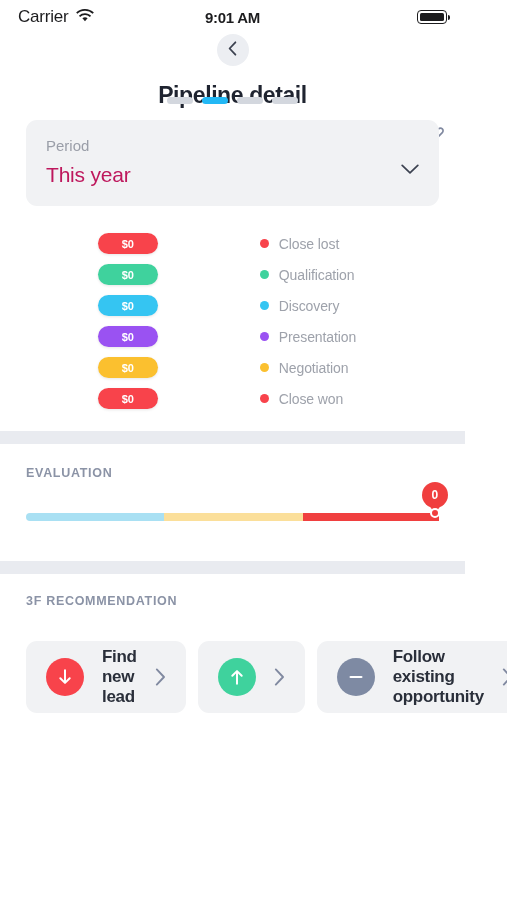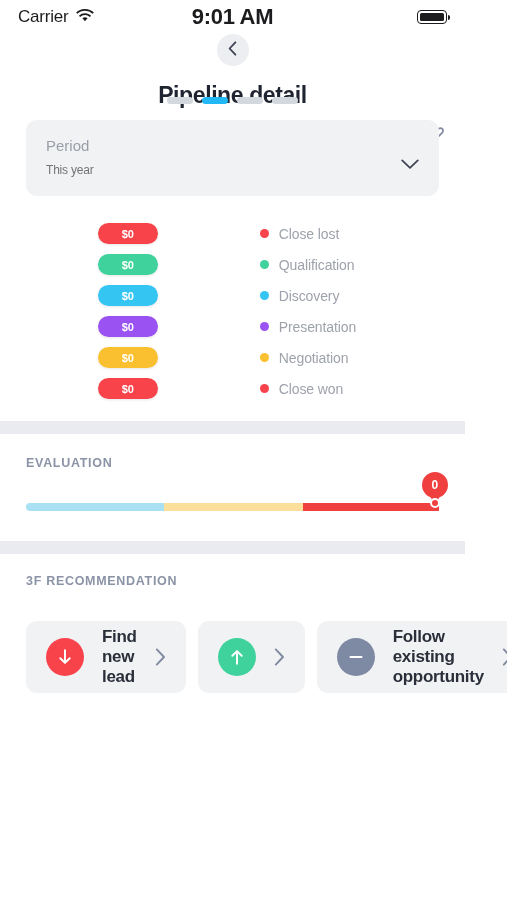--- a/index.html
+++ b/index.html
@@ -14,21 +14,21 @@
   
   .statusbar {
     height:34px; display:flex; align-items:center;
     padding:0 18px; position:relative;
   }
   .sb-left { display:flex; align-items:center; gap:7px; }
   .sb-carrier { font-size:17px; font-weight:400; color:#1c1c1e; letter-spacing:-.2px; }
   .wifi { display:block; }
   .sb-time {
     position:absolute; left:0; right:0; text-align:center;
-    font-size:22px; font-weight:600; color:#1c1c1e; letter-spacing:-.3px;
+    font-size:15px; font-weight:600; color:#1c1c1e; letter-spacing:-.3px;
     pointer-events:none;
   }
   .sb-right { margin-left:auto; display:flex; align-items:center; }
   .battery {
     width:30px; height:14px; border:1.6px solid #1c1c1e; border-radius:4px;
     position:relative; padding:1.6px;
   }
   .battery::after {
     content:""; position:absolute; right:-4px; top:4px;
     width:2.4px; height:5px; background:#1c1c1e; border-radius:0 2px 2px 0;
@@ -54,21 +54,21 @@
   .dot { width:26px; height:7px; border-radius:4px; background:#d3d7de; cursor:pointer; }
   .dot.active { background:#22b8f5; }
 
   
   .period-wrap { padding:0 26px; }
   .period-card {
     background:#f1f2f4; border-radius:11px; padding:17px 20px 19px;
     position:relative; cursor:pointer;
   }
   .period-label { font-size:15px; color:#9a9ea8; margin-bottom:9px; }
-  .period-value { font-size:12px; color:#737373; font-weight:400; letter-spacing:-.2px; }
+  .period-value { font-size:21px; color:#be185d; font-weight:400; letter-spacing:-.2px; }
   .chev-down {
     position:absolute; right:20px; top:50%; transform:translateY(-2px);
   }
 
   
   .funnel {
     display:flex; padding:27px 0 22px;
   }
   .funnel-bars {
     width:55%; display:flex; flex-direction:column; align-items:center; gap:10px;
@@ -84,21 +84,21 @@
     padding-left:4px; justify-content:space-between;
   }
   .legend-row { display:flex; align-items:center; gap:10px; height:21px; cursor:pointer; }
   .legend-dot { width:9px; height:9px; border-radius:50%; flex:0 0 auto; }
   .legend-label { font-size:14px; color:#9ea2ab; letter-spacing:-.1px; }
 
   
   .band { height:13px; background:#e9ebf0; }
 
   
-  .evaluation { padding:22px 26px 30px; }
+  .evaluation { padding:22px 26px 40px; }
   .section-label {
     font-size:12.5px; font-weight:700; color:#8b93a6;
     letter-spacing:.7px; margin-bottom:33px;
   }
   .eval-track {
     position:relative; height:8px; display:flex; border-radius:5px; overflow:visible;
   }
   .seg { height:8px; }
   .seg:first-child { border-radius:5px 0 0 5px; }
   .seg:last-child { border-radius:0 5px 5px 0; }

